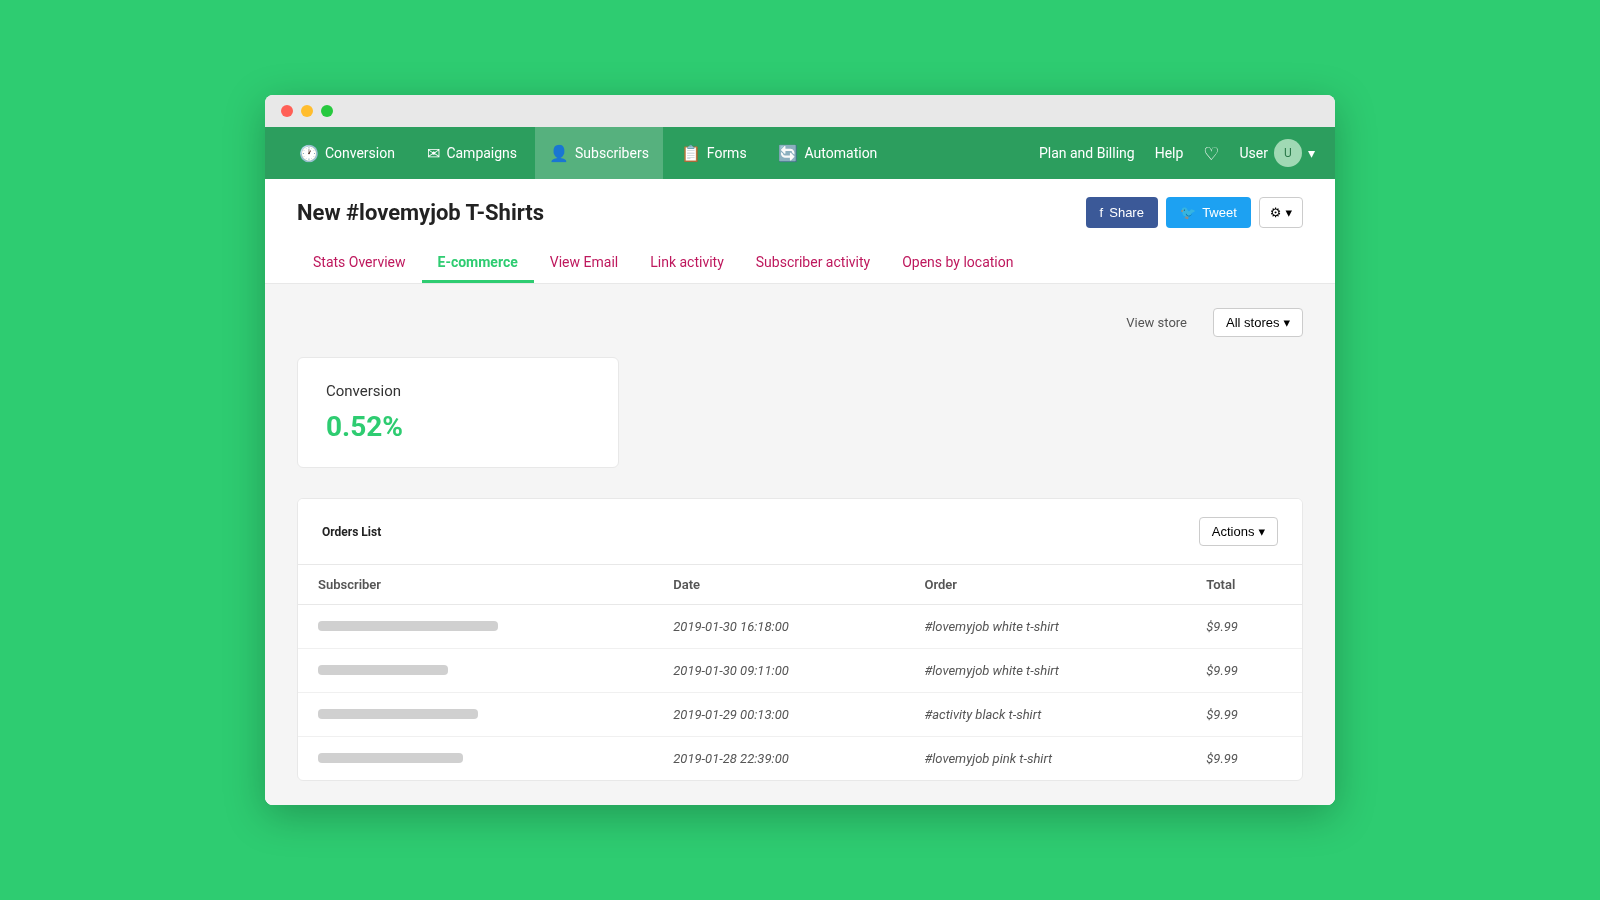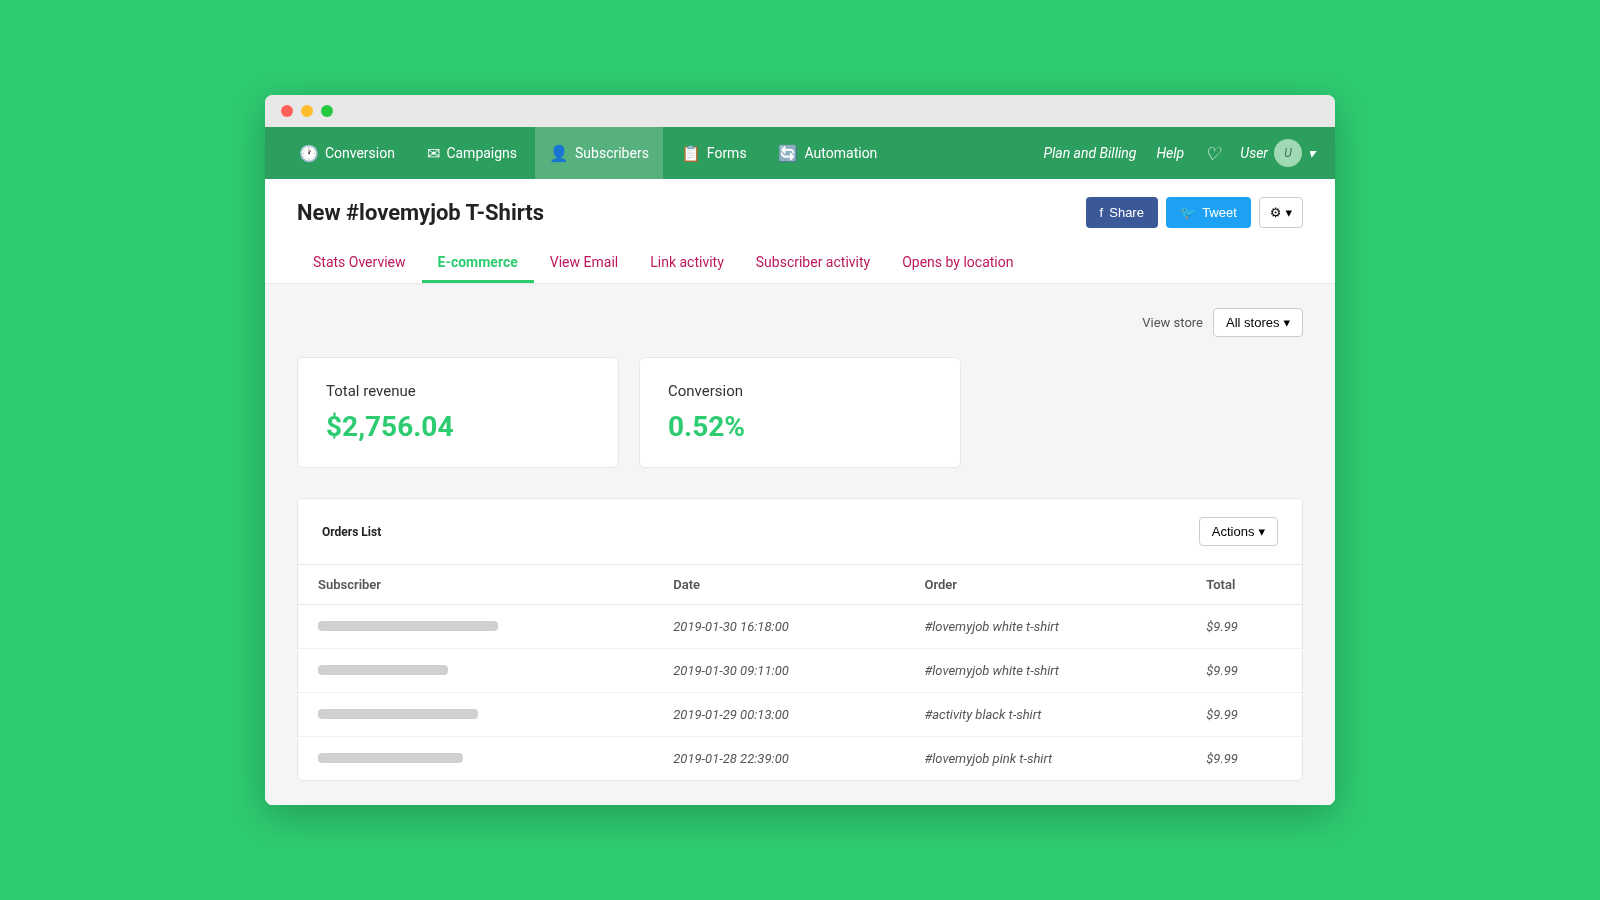--- a/index.html
+++ b/index.html
@@ -45,21 +45,21 @@
       gap: 6px;
       padding: 0 14px;
       height: 52px;
       color: #fff;
       font-size: 14px;
       cursor: pointer;
       white-space: nowrap;
     }
     .nav-item.active { background: rgba(255,255,255,0.2); }
     .nav-icon { font-size: 16px; }
-    .nav-right { display: flex; align-items: center; gap: 20px; font-style: italic; }
+    .nav-right { display: flex; align-items: center; gap: 20px; }
     .nav-right-link {
       color: #fff;
       font-size: 14px;
       cursor: pointer;
     }
     .nav-heart { font-size: 18px; color: #fff; cursor: pointer; }
     .user-area {
       display: flex;
       align-items: center;
       gap: 6px;
@@ -159,21 +159,21 @@
       background: #f5f5f5;
       min-height: 400px;
     }
 
     
     .content-toolbar {
       display: flex;
       justify-content: flex-end;
       align-items: center;
       margin-bottom: 20px;
-      gap: 10px;
+      gap: 26px;
     }
     .view-store-label {
       font-size: 13px;
       color: #555;
     }
     .btn-all-stores {
       background: #fff;
       border: 1px solid #ccc;
       padding: 6px 12px;
       border-radius: 4px;
@@ -354,24 +354,20 @@
 
       <div class="content-toolbar">
         <span class="view-store-label">View store</span>
         <button class="btn-all-stores">
           <span>All stores</span>
           <span>▾</span>
         </button>
       </div>
 
       <div class="stats-row">
-        <div class="stat-card">
-          <div class="stat-label">Total revenue</div>
-          <div class="stat-value">$2,756.04</div>
-        </div>
         <div class="stat-card">
           <div class="stat-label">Conversion</div>
           <div class="stat-value">0.52%</div>
         </div>
       </div>
 
       <div class="orders-section">
         <div class="orders-header">
           <span class="orders-title">Orders List</span>
           <button class="btn-actions">

